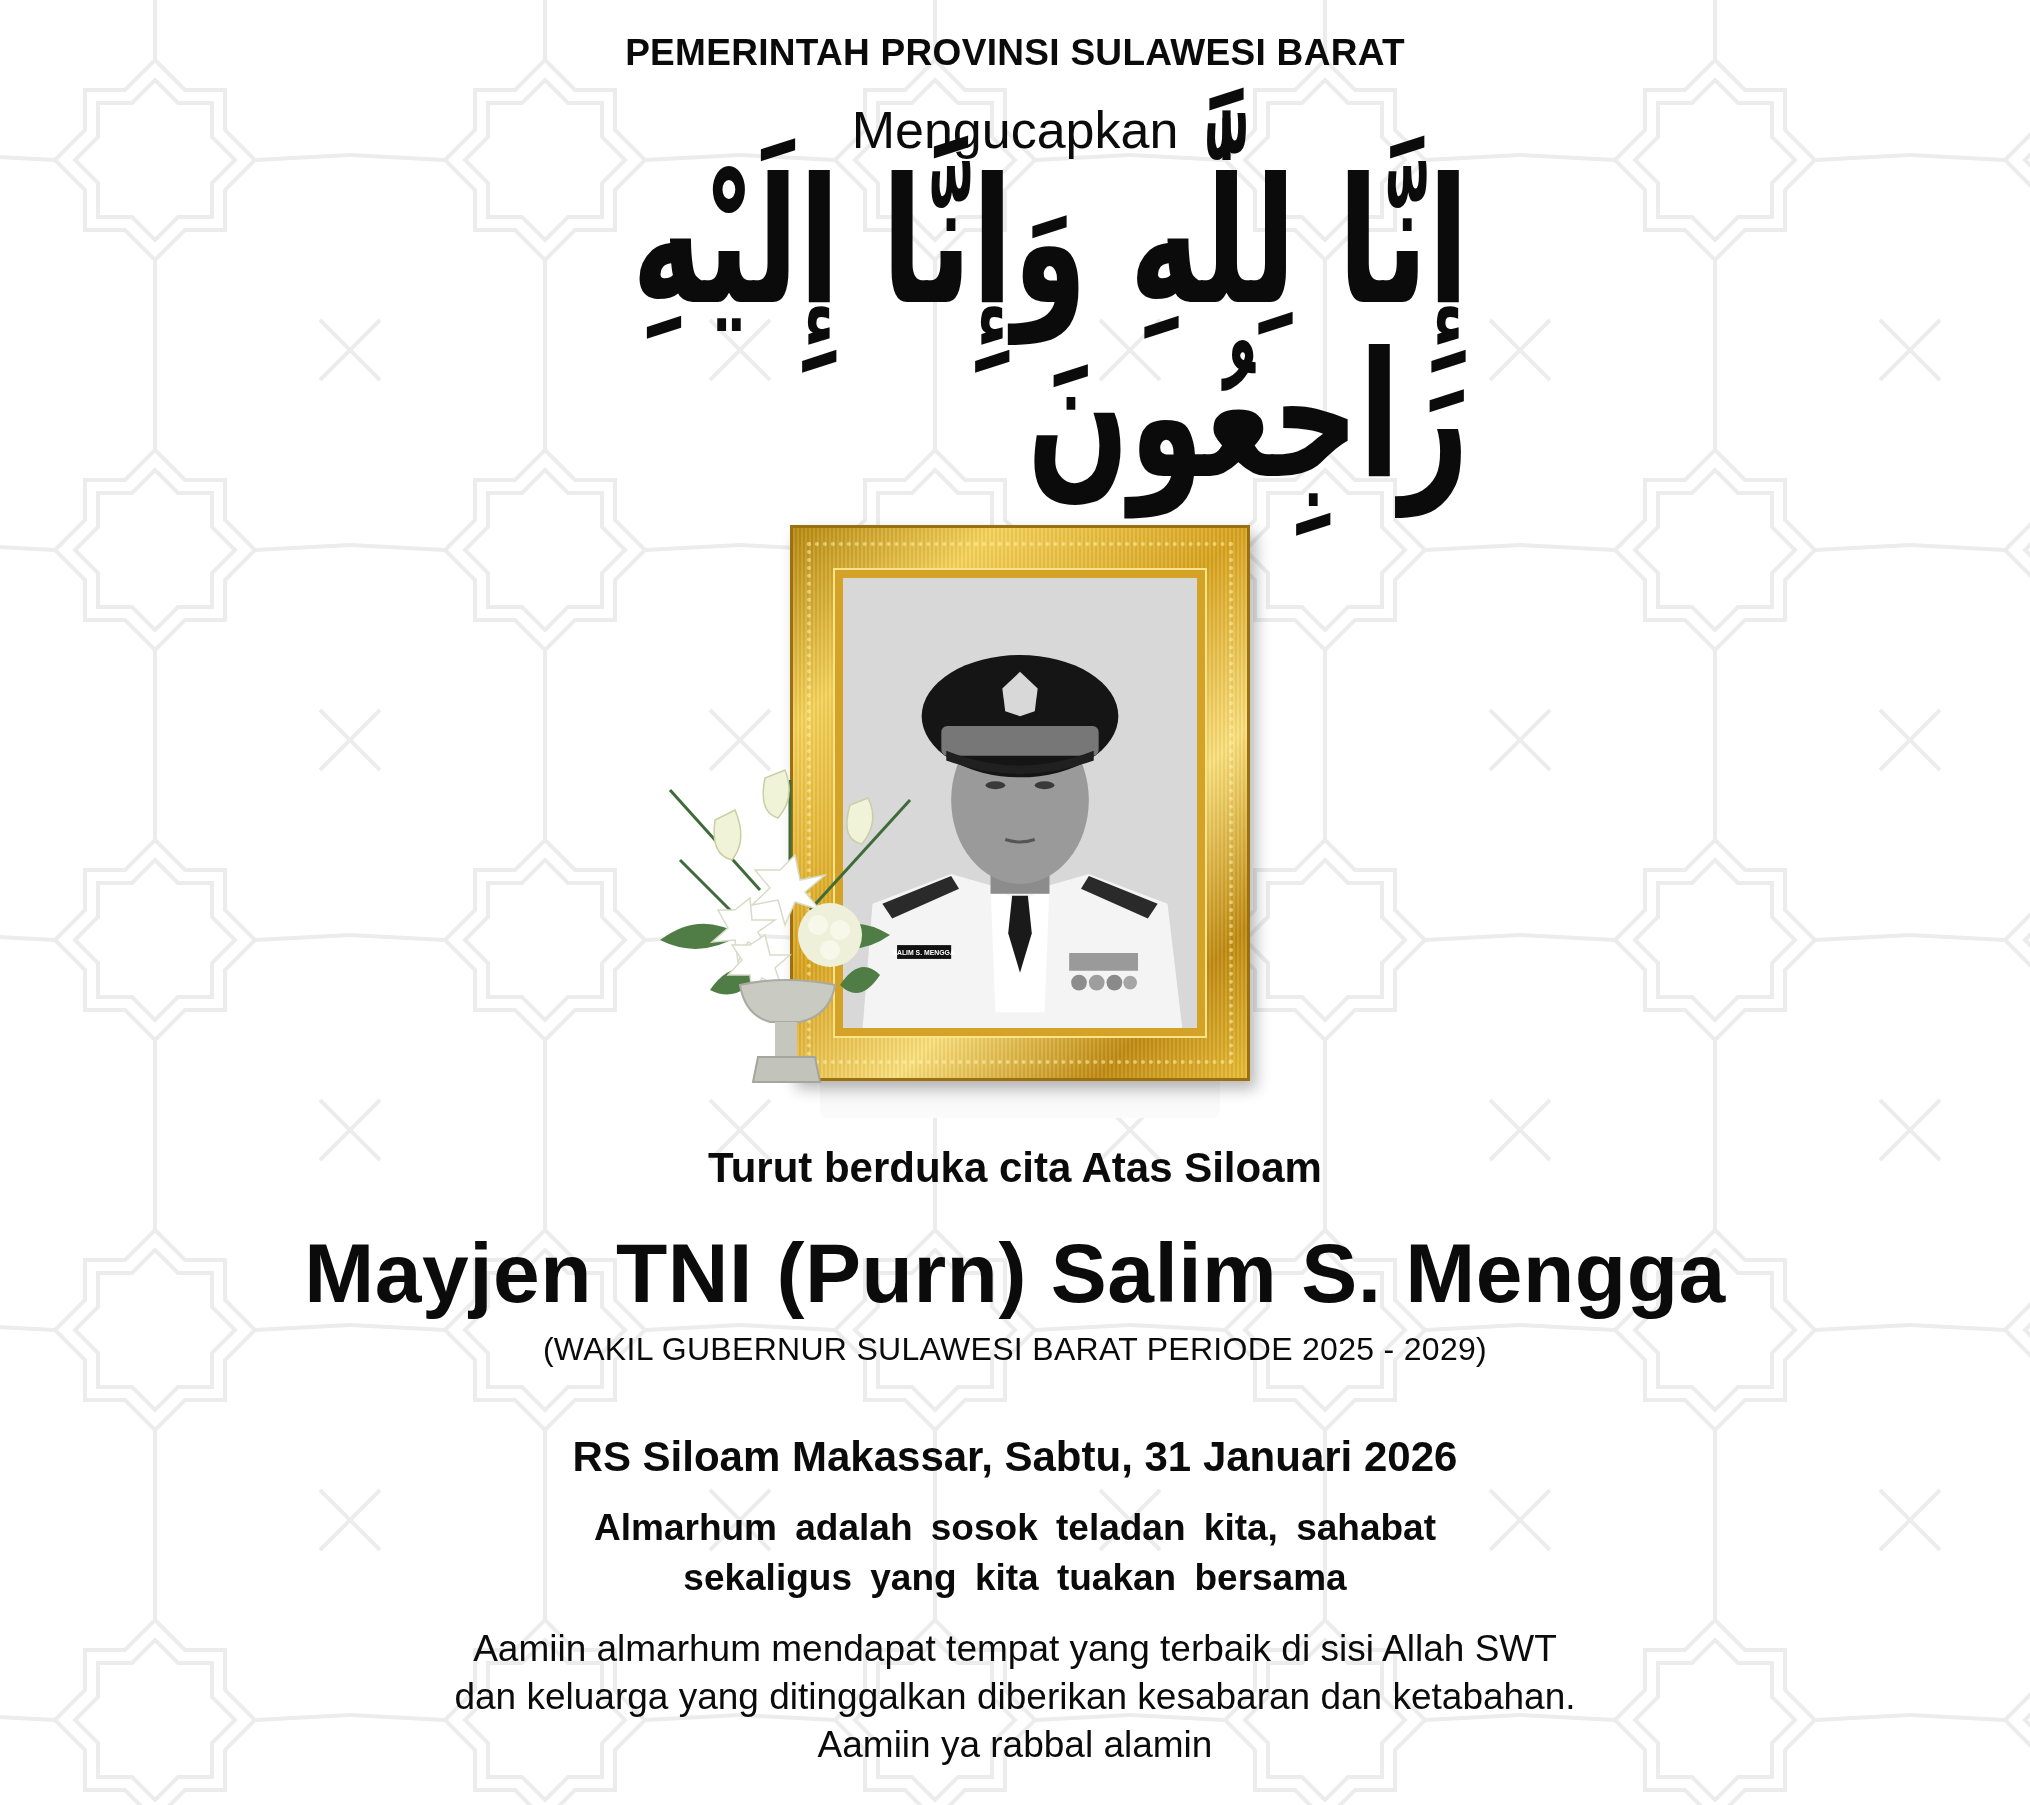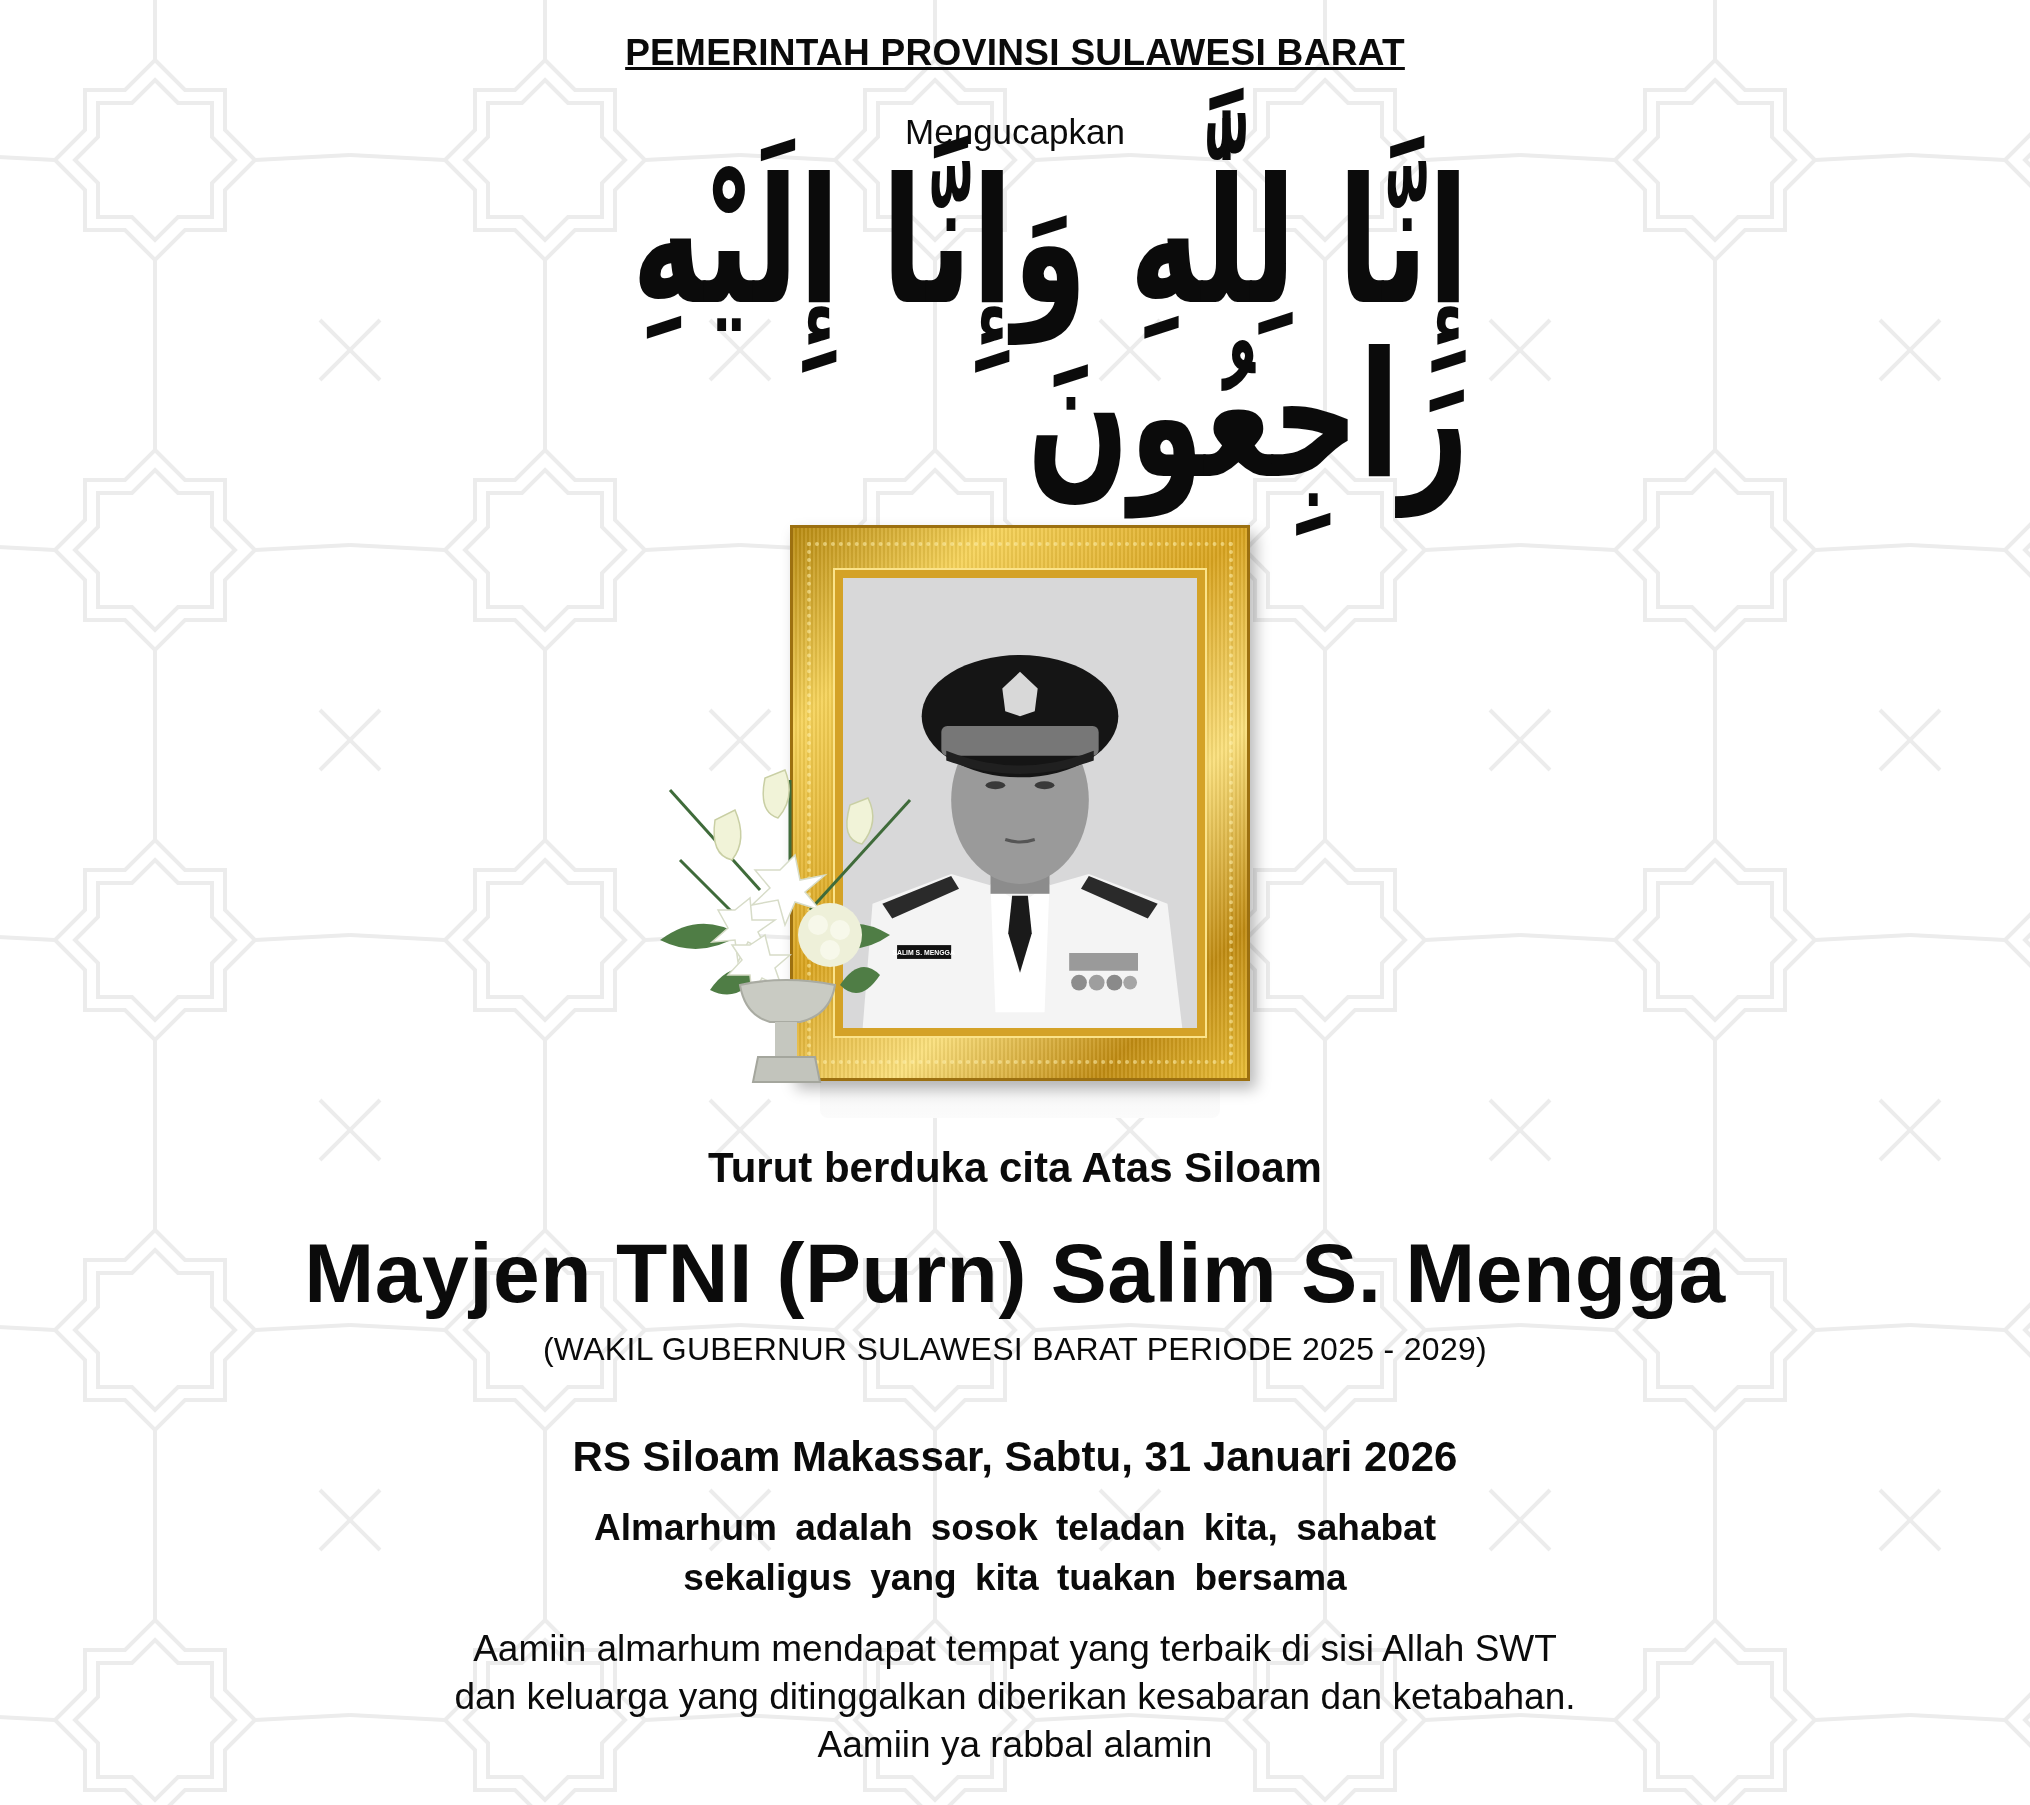--- a/index.html
+++ b/index.html
@@ -5,22 +5,22 @@
   html, body { margin: 0; padding: 0; }
   body {
     width: 2030px; height: 1805px; position: relative; overflow: hidden;
     background: #ffffff;
     font-family: "Liberation Sans", "DejaVu Sans", sans-serif;
     color: #0b0b0b;
   }
   .bg-pattern { position: absolute; inset: 0; z-index: 0; }
   .layer { position: absolute; left: 0; width: 2030px; text-align: center; z-index: 2; }
 
-  .org { top: 32px; font-size: 37px; font-weight: 700; letter-spacing: 0.3px; text-decoration: underline; }
-  .intro { top: 112px; font-size: 35px; font-weight: 400; }
+  .org { top: 32px; font-size: 37px; font-weight: 700; letter-spacing: 0.3px; }
+  .intro { top: 100px; font-size: 52px; font-weight: 400; }
 
   .calligraphy {
     position: absolute; left: 509px; top: 205px; width: 960px; height: 250px; z-index: 2;
     display: flex; align-items: center; justify-content: center;
   }
   .calligraphy .arabic {
     font-family: "DejaVu Sans", sans-serif; font-weight: 700; font-size: 120px;
     direction: rtl; line-height: 1; letter-spacing: -2px;
     transform: scaleY(1.45);
   }

